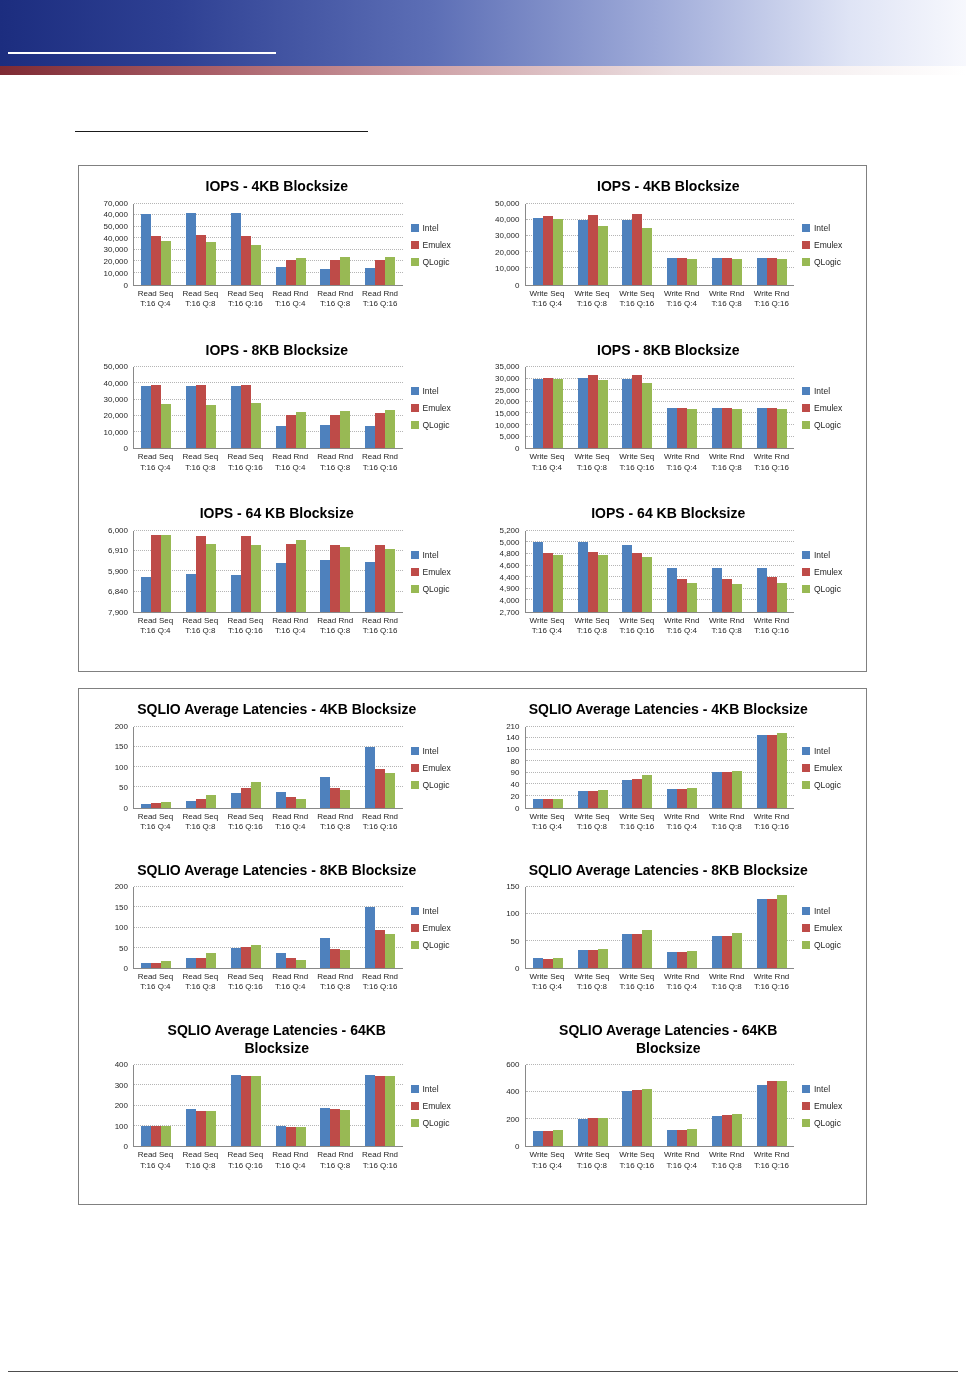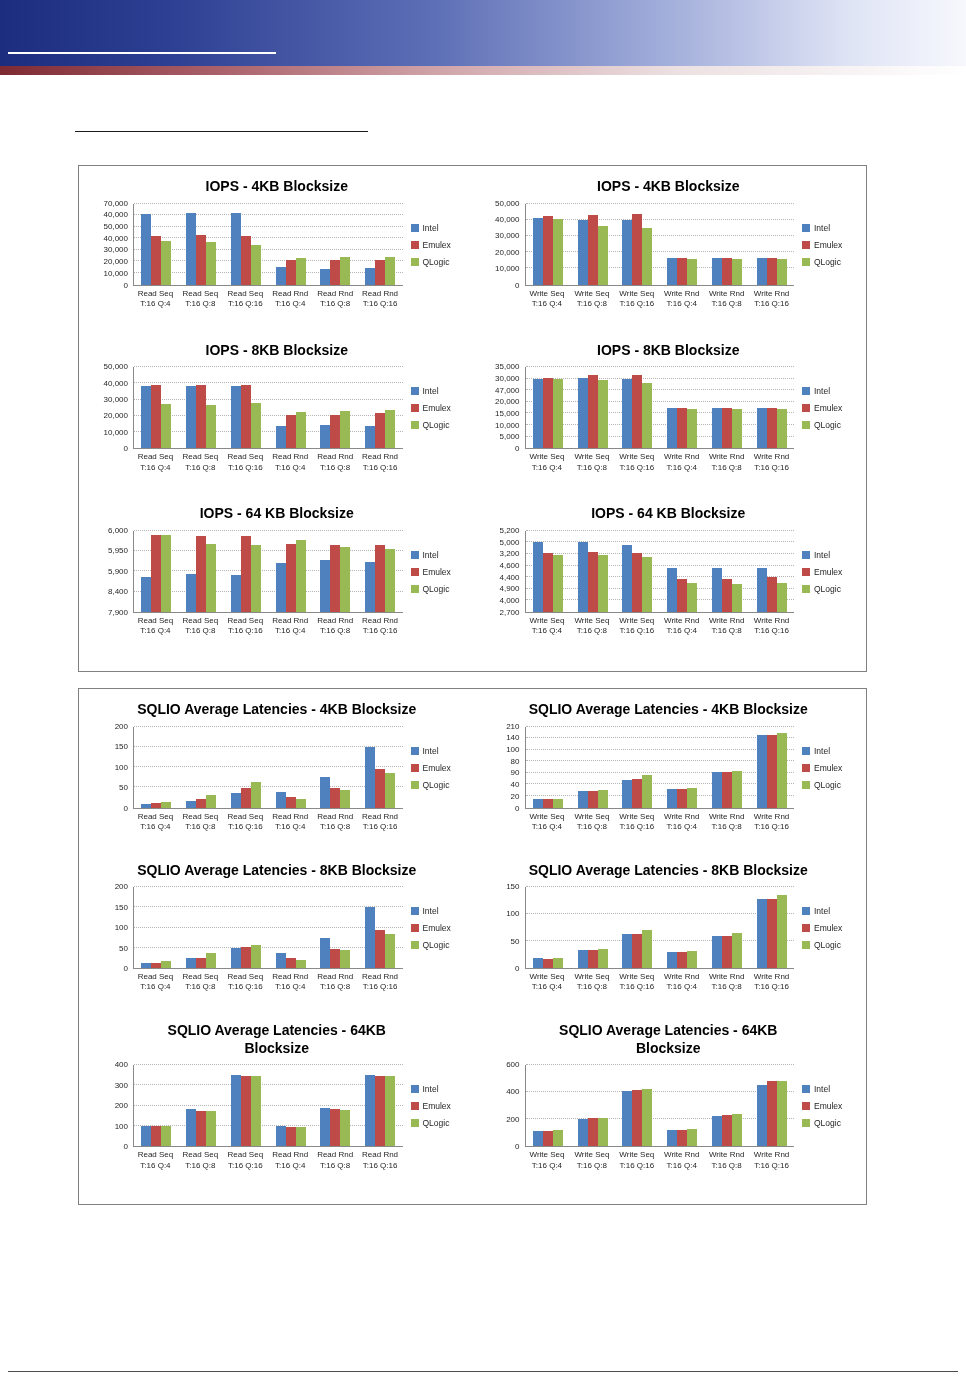--- a/index.html
+++ b/index.html
@@ -335,21 +335,21 @@
       <div class="chart-title">
         <div>IOPS - 8KB Blocksize</div>
       </div>
       <div class="chart-body">
         <div class="y-axis">
           <div class="y-tick-label" style="bottom: calc(0% - 4px);">0</div>
           <div class="y-tick-label" style="bottom: calc(14.2857% - 4px);">5,000</div>
           <div class="y-tick-label" style="bottom: calc(28.5714% - 4px);">10,000</div>
           <div class="y-tick-label" style="bottom: calc(42.8571% - 4px);">15,000</div>
           <div class="y-tick-label" style="bottom: calc(57.1429% - 4px);">20,000</div>
-          <div class="y-tick-label" style="bottom: calc(71.4286% - 4px);">47,000</div>
+          <div class="y-tick-label" style="bottom: calc(71.4286% - 4px);">25,000</div>
           <div class="y-tick-label" style="bottom: calc(85.7143% - 4px);">30,000</div>
           <div class="y-tick-label" style="bottom: calc(100% - 4px);">35,000</div>
         </div>
         <div class="plot">
           <div class="gridline" style="bottom: 14.2857%;"></div>
           <div class="gridline" style="bottom: 28.5714%;"></div>
           <div class="gridline" style="bottom: 42.8571%;"></div>
           <div class="gridline" style="bottom: 57.1429%;"></div>
           <div class="gridline" style="bottom: 71.4286%;"></div>
           <div class="gridline" style="bottom: 85.7143%;"></div>
@@ -429,23 +429,23 @@
         </div>
       </div>
     </div>
     <div class="chart">
       <div class="chart-title">
         <div>IOPS - 64 KB Blocksize</div>
       </div>
       <div class="chart-body">
         <div class="y-axis">
           <div class="y-tick-label" style="bottom: calc(0% - 4px);">7,900</div>
-          <div class="y-tick-label" style="bottom: calc(25% - 4px);">8,400</div>
+          <div class="y-tick-label" style="bottom: calc(25% - 4px);">6,840</div>
           <div class="y-tick-label" style="bottom: calc(50% - 4px);">5,900</div>
-          <div class="y-tick-label" style="bottom: calc(75% - 4px);">5,950</div>
+          <div class="y-tick-label" style="bottom: calc(75% - 4px);">6,910</div>
           <div class="y-tick-label" style="bottom: calc(100% - 4px);">6,000</div>
         </div>
         <div class="plot">
           <div class="gridline" style="bottom: 25%;"></div>
           <div class="gridline" style="bottom: 50%;"></div>
           <div class="gridline" style="bottom: 75%;"></div>
           <div class="gridline" style="bottom: 100%;"></div>
           <div class="bar-groups">
             <div class="bar-group">
               <div class="bar" style="height: 42.5%; background: rgb(78, 129, 189);"></div>
@@ -525,21 +525,21 @@
       <div class="chart-title">
         <div>IOPS - 64 KB Blocksize</div>
       </div>
       <div class="chart-body">
         <div class="y-axis">
           <div class="y-tick-label" style="bottom: calc(0% - 4px);">2,700</div>
           <div class="y-tick-label" style="bottom: calc(14.2857% - 4px);">4,000</div>
           <div class="y-tick-label" style="bottom: calc(28.5714% - 4px);">4,900</div>
           <div class="y-tick-label" style="bottom: calc(42.8571% - 4px);">4,400</div>
           <div class="y-tick-label" style="bottom: calc(57.1429% - 4px);">4,600</div>
-          <div class="y-tick-label" style="bottom: calc(71.4286% - 4px);">3,200</div>
+          <div class="y-tick-label" style="bottom: calc(71.4286% - 4px);">4,800</div>
           <div class="y-tick-label" style="bottom: calc(85.7143% - 4px);">5,000</div>
           <div class="y-tick-label" style="bottom: calc(100% - 4px);">5,200</div>
         </div>
         <div class="plot">
           <div class="gridline" style="bottom: 14.2857%;"></div>
           <div class="gridline" style="bottom: 28.5714%;"></div>
           <div class="gridline" style="bottom: 42.8571%;"></div>
           <div class="gridline" style="bottom: 57.1429%;"></div>
           <div class="gridline" style="bottom: 71.4286%;"></div>
           <div class="gridline" style="bottom: 85.7143%;"></div>

